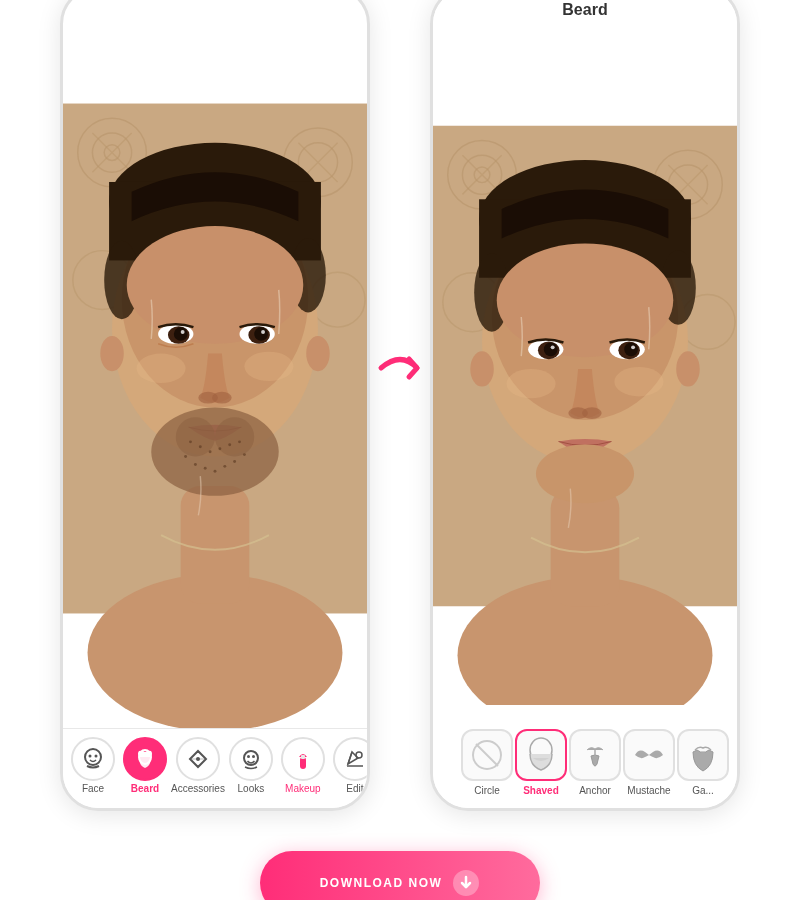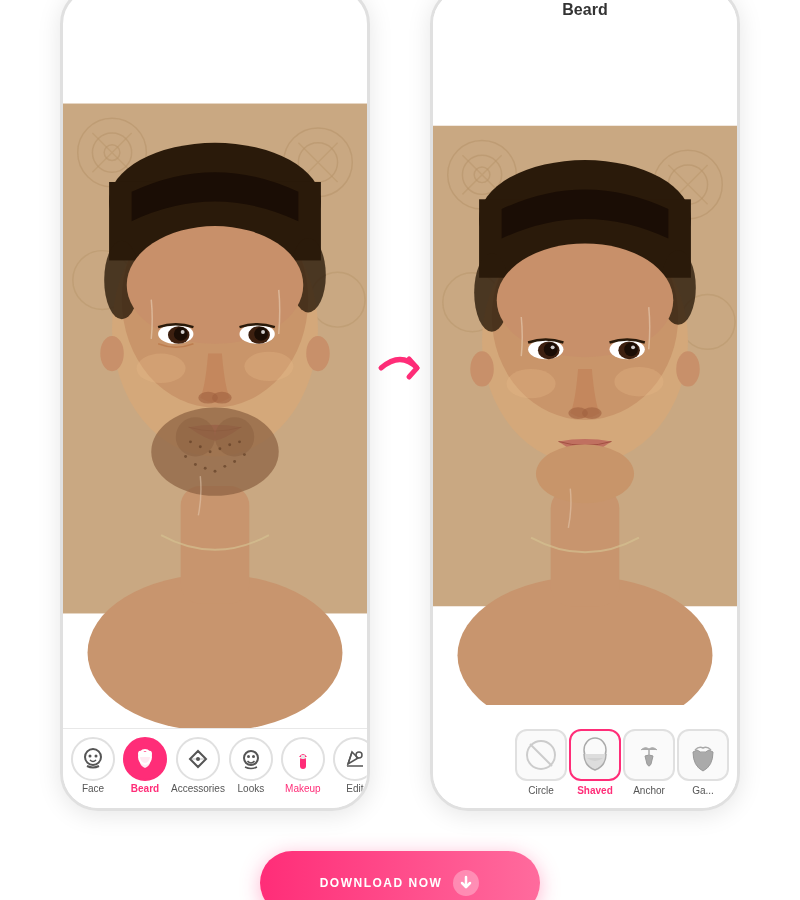--- a/index.html
+++ b/index.html
@@ -487,20 +487,28 @@
             <path d="M8 14 Q12 10 16 13 Q20 10 24 14" fill="#aaa" stroke="#aaa" stroke-width="1"></path>
 
             <path d="M12 20 Q16 18 20 20 L18 28 Q16 32 14 28 Z" fill="#aaa" stroke="#999" stroke-width="1"></path>
 
             <line x1="16" y1="13" x2="16" y2="20" stroke="#aaa" stroke-width="1.5"></line>
           </svg>
         </div>
         <span class="beard-option-label">Anchor</span>
       </div>
 
+      <div class="beard-option">
+        <div class="beard-option-box">
+          <svg width="36" height="30" viewBox="0 0 36 30">
+            <path d="M4 15 Q8 8 14 12 Q18 15 18 15 Q18 15 22 12 Q28 8 32 15 Q26 20 22 17 Q18 15 18 15 Q18 15 14 17 Q10 20 4 15 Z" fill="#aaa"></path>
+          </svg>
+        </div>
+        <span class="beard-option-label">Mustache</span>
+      </div>
 
       <div class="beard-option">
         <div class="beard-option-box">
           <svg width="32" height="38" viewBox="0 0 32 38">
             <path d="M6 16 Q6 30 16 35 Q26 30 26 16 L22 14 Q18 17 16 16 Q14 17 10 14 Z" fill="#aaa" stroke="#999" stroke-width="1"></path>
             <path d="M8 14 Q12 10 16 12 Q20 10 24 14" fill="none" stroke="#aaa" stroke-width="1.5"></path>
           </svg>
         </div>
         <span class="beard-option-label">Ga...</span>
       </div>

